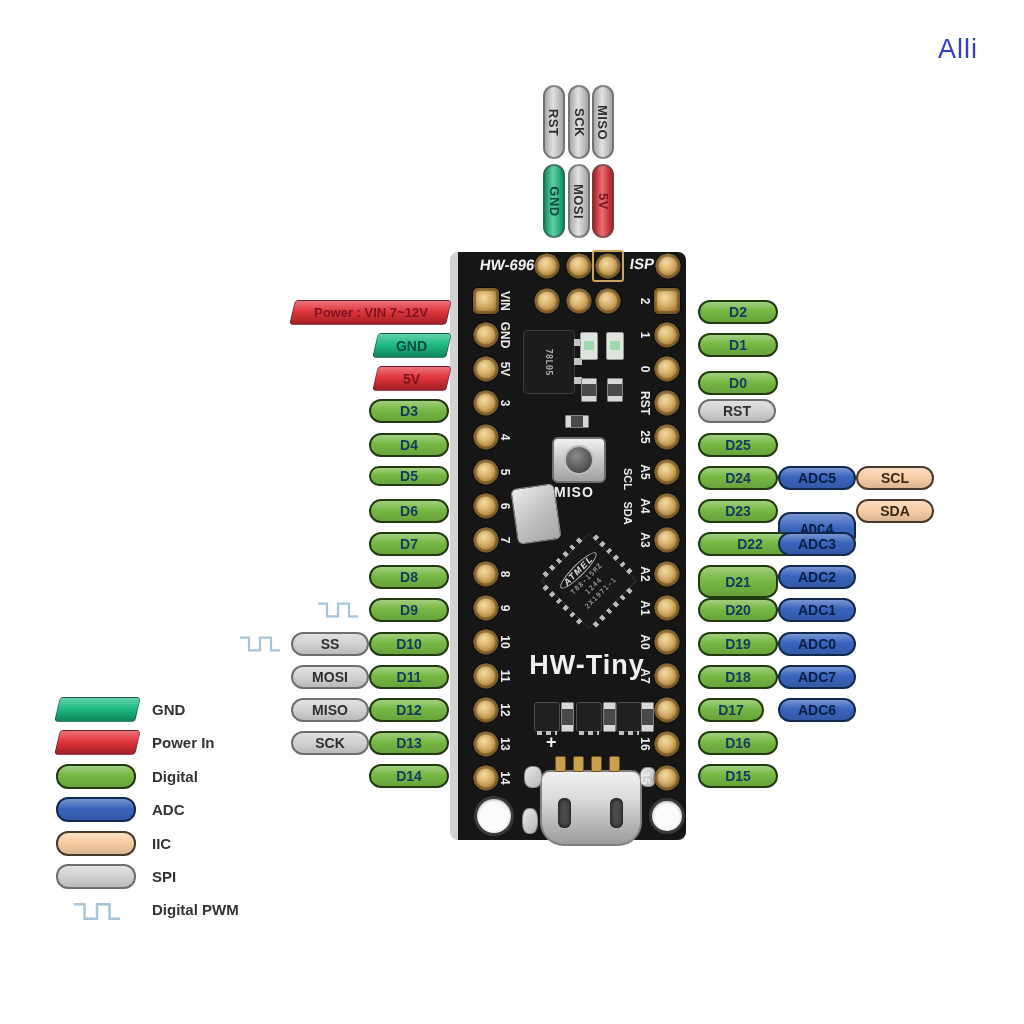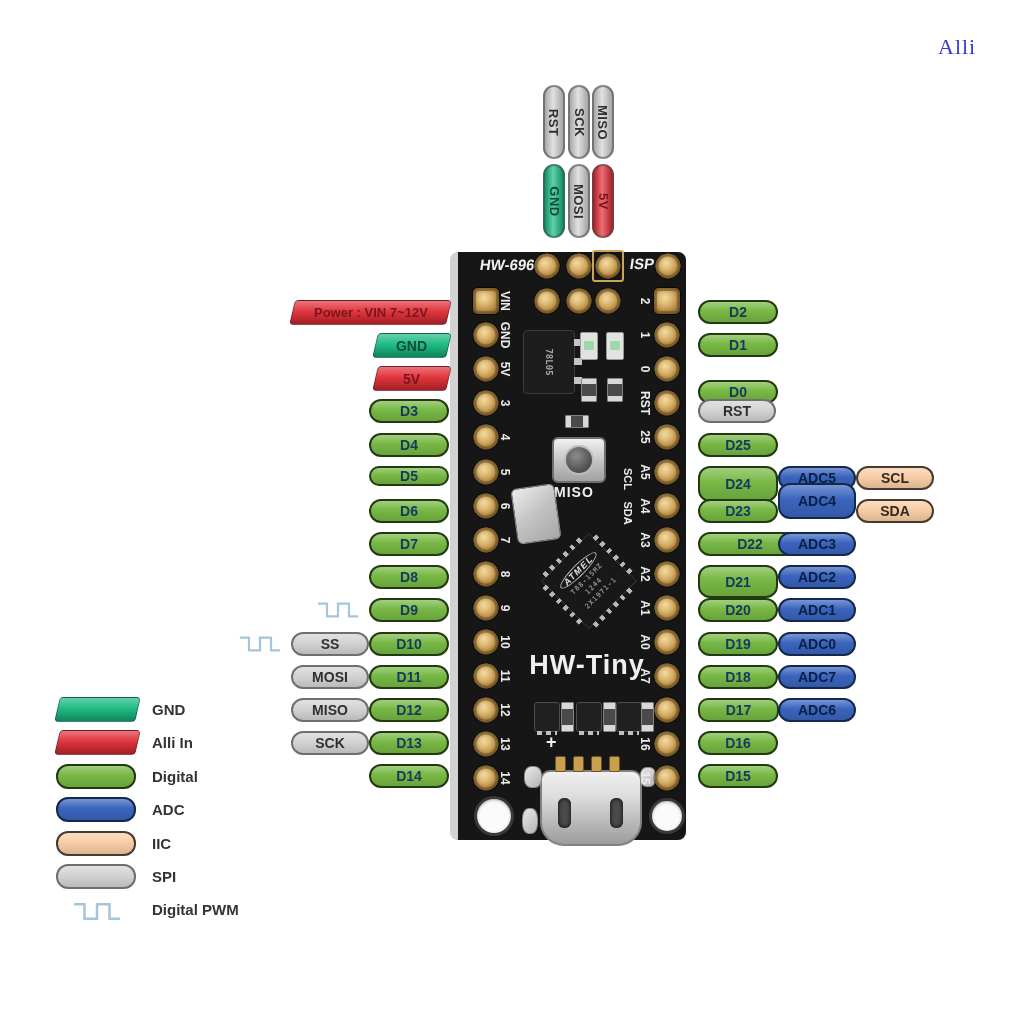--- a/index.html
+++ b/index.html
@@ -67,22 +67,22 @@
   .sot::after{content:'';position:absolute;left:2px;right:2px;bottom:-4px;height:4px;
        background:repeating-linear-gradient(90deg,#c0c0c0 0 5px,transparent 5px 9px);}
   .usb{position:absolute;background:linear-gradient(180deg,#f0f0f0 0%,#dcdcdc 35%,#b9b9b9 70%,#9c9c9c 100%);
        border:2px solid #828282;border-radius:10px 10px 24px 24px;box-sizing:border-box;}
   .usbslot{position:absolute;width:13px;height:30px;background:#4a4a4a;border-radius:6px;box-shadow:inset 0 0 4px #000;}
   .usbpin{position:absolute;width:9px;height:14px;background:#c9a050;border:1px solid #70511c;border-radius:2px;}
   .blob{position:absolute;background:linear-gradient(135deg,#e8e8e8,#b5b5b5);border-radius:40%;border:1px solid #8d8d8d;}
   
   .legendlabel{position:absolute;display:flex;align-items:center;font-size:15px;font-weight:700;color:#333;}
   
-  #wm{position:absolute;left:938px;top:34px;font-family:Liberation Serif, serif;
-      font-size:22px;color:var(--c-watermark);letter-spacing:1px;}
+  #wm{position:absolute;left:938px;top:34px;font-family:Liberation Sans, sans-serif;
+      font-size:27px;color:var(--c-watermark);letter-spacing:1px;}
 </style>
 </head>
 <body>
 
 <div id="stage">
   <div id="wm">Alli</div>
 
   <div id="board">
     <div class="silkh" style="left:22px;top:4px;font-size:15px;transform:skewX(-8deg);">HW-696</div>
     <div class="silkh" style="left:172px;top:3px;font-size:15px;transform:skewX(-8deg);">ISP</div>
@@ -207,21 +207,21 @@
       <div class="usbpin" style="left: 97px; top: 504px;"></div>
       <div class="usbpin" style="left: 115px; top: 504px;"></div>
       <div class="usbpin" style="left: 133px; top: 504px;"></div>
       <div class="usbpin" style="left: 151px; top: 504px;"></div>
     </div>
 
   <div id="legend">
       <div class="badge skew t-gnd" style="left: 57px; top: 697px; width: 81px; height: 25px;"></div>
       <div class="legendlabel" style="left: 152px; top: 697px; height: 25px;">GND</div>
       <div class="badge skew t-power" style="left: 57px; top: 730.4px; width: 81px; height: 25px;"></div>
-      <div class="legendlabel" style="left: 152px; top: 730.4px; height: 25px;">Alli In</div>
+      <div class="legendlabel" style="left: 152px; top: 730.4px; height: 25px;">Power In</div>
       <div class="badge pillb t-digital" style="left: 56px; top: 763.8px; width: 80px; height: 25px;"></div>
       <div class="legendlabel" style="left: 152px; top: 763.8px; height: 25px;">Digital</div>
       <div class="badge pillb t-adc" style="left: 56px; top: 797.2px; width: 80px; height: 25px;"></div>
       <div class="legendlabel" style="left: 152px; top: 797.2px; height: 25px;">ADC</div>
       <div class="badge pillb t-iic" style="left: 56px; top: 830.6px; width: 80px; height: 25px;"></div>
       <div class="legendlabel" style="left: 152px; top: 830.6px; height: 25px;">IIC</div>
       <div class="badge pillb t-spi" style="left: 56px; top: 864px; width: 80px; height: 25px;"></div>
       <div class="legendlabel" style="left: 152px; top: 864px; height: 25px;">SPI</div>
       <div class="wave" style="left: 72px; top: 899.4px; width: 50px; height: 25px;"><svg viewBox="0 0 46 24" width="100%" height="100%">
           <path d="M1 5 h10 v14 h12 v-14 h12 v14 h10" fill="none" stroke="#a6c5da" stroke-width="2.4"></path>
@@ -308,42 +308,42 @@
     </div>
     <div class="badge pillb t-digital" style="left: 369px; top: 764.1px; width: 80px; height: 24px; font-size: 14px;">
       <span>D14</span>
     </div>
     <div class="badge pillb t-digital" style="left: 698px; top: 300px; width: 80px; height: 24px;">
       <span>D2</span>
     </div>
     <div class="badge pillb t-digital" style="left: 698px; top: 333.15px; width: 80px; height: 24px;">
       <span>D1</span>
     </div>
-    <div class="badge pillb t-digital" style="left: 698px; top: 380px; width: 80px; height: 24px;">
+    <div class="badge pillb t-digital" style="left: 698px; top: 371px; width: 80px; height: 24px;">
       <span>D0</span>
     </div>
     <div class="badge pillb t-spi" style="left: 698px; top: 399.45px; width: 78px; height: 24px;">
       <span>RST</span>
     </div>
     <div class="badge pillb t-digital" style="left: 698px; top: 432.6px; width: 80px; height: 24px;">
       <span>D25</span>
     </div>
-    <div class="badge pillb t-digital" style="left: 698px; top: 465.75px; width: 80px; height: 36px;">
+    <div class="badge pillb t-digital" style="left: 698px; top: 465.75px; width: 80px; height: 24px;">
       <span>D24</span>
     </div>
     <div class="badge pillb t-adc" style="left: 778px; top: 465.75px; width: 78px; height: 24px;">
       <span>ADC5</span>
     </div>
     <div class="badge pillb t-iic" style="left: 856px; top: 465.75px; width: 78px; height: 24px;">
       <span>SCL</span>
     </div>
     <div class="badge pillb t-digital" style="left: 698px; top: 498.9px; width: 80px; height: 24px;">
       <span>D23</span>
     </div>
-    <div class="badge pillb t-adc" style="left: 778px; top: 483px; width: 78px; height: 36px;">
+    <div class="badge pillb t-adc" style="left: 778px; top: 512px; width: 78px; height: 36px; font-family: Liberation Mono, monospace;">
       <span>ADC4</span>
     </div>
     <div class="badge pillb t-iic" style="left: 856px; top: 498.9px; width: 78px; height: 24px;">
       <span>SDA</span>
     </div>
     <div class="badge pillb t-digital" style="left: 698px; top: 532.05px; width: 104px; height: 24px;">
       <span>D22</span>
     </div>
     <div class="badge pillb t-adc" style="left: 778px; top: 532.05px; width: 78px; height: 24px;">
       <span>ADC3</span>
@@ -365,21 +365,21 @@
     </div>
     <div class="badge pillb t-adc" style="left: 778px; top: 631.5px; width: 78px; height: 24px;">
       <span>ADC0</span>
     </div>
     <div class="badge pillb t-digital" style="left: 698px; top: 664.65px; width: 80px; height: 24px;">
       <span>D18</span>
     </div>
     <div class="badge pillb t-adc" style="left: 778px; top: 664.65px; width: 78px; height: 24px;">
       <span>ADC7</span>
     </div>
-    <div class="badge pillb t-digital" style="left: 698px; top: 697.8px; width: 81px; height: 24px; border-radius: 10px;">
+    <div class="badge pillb t-digital" style="left: 698px; top: 697.8px; width: 66px; height: 24px;">
       <span>D17</span>
     </div>
     <div class="badge pillb t-adc" style="left: 778px; top: 697.8px; width: 78px; height: 24px;">
       <span>ADC6</span>
     </div>
     <div class="badge pillb t-digital" style="left: 698px; top: 730.95px; width: 80px; height: 24px;">
       <span>D16</span>
     </div>
     <div class="badge pillb t-digital" style="left: 698px; top: 764.1px; width: 80px; height: 24px;">
       <span>D15</span>

